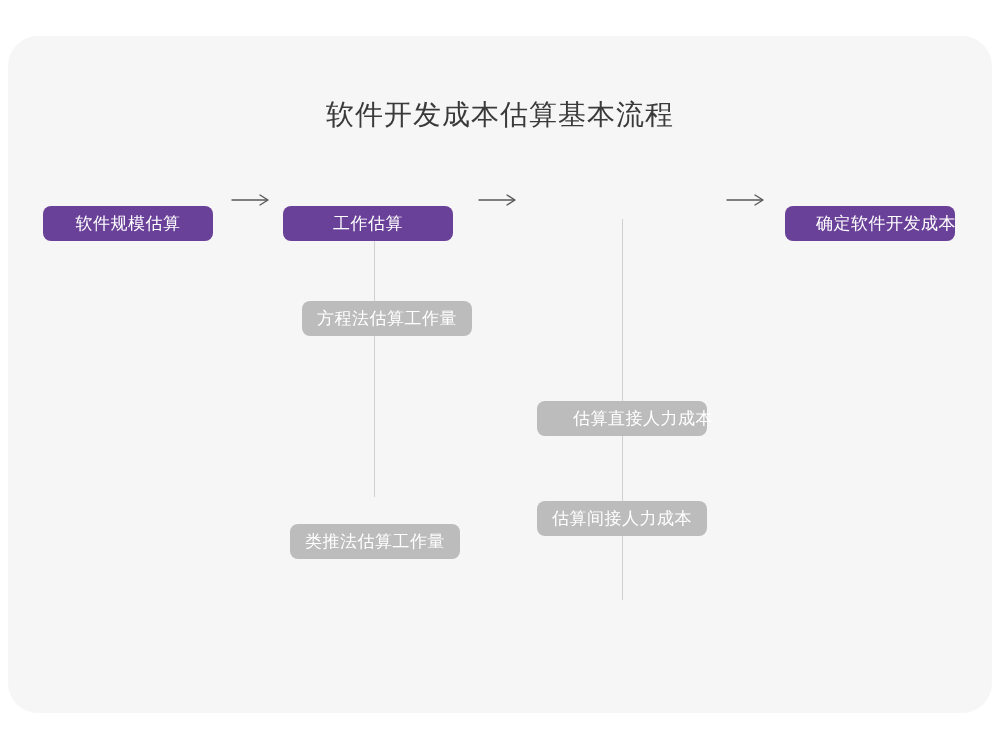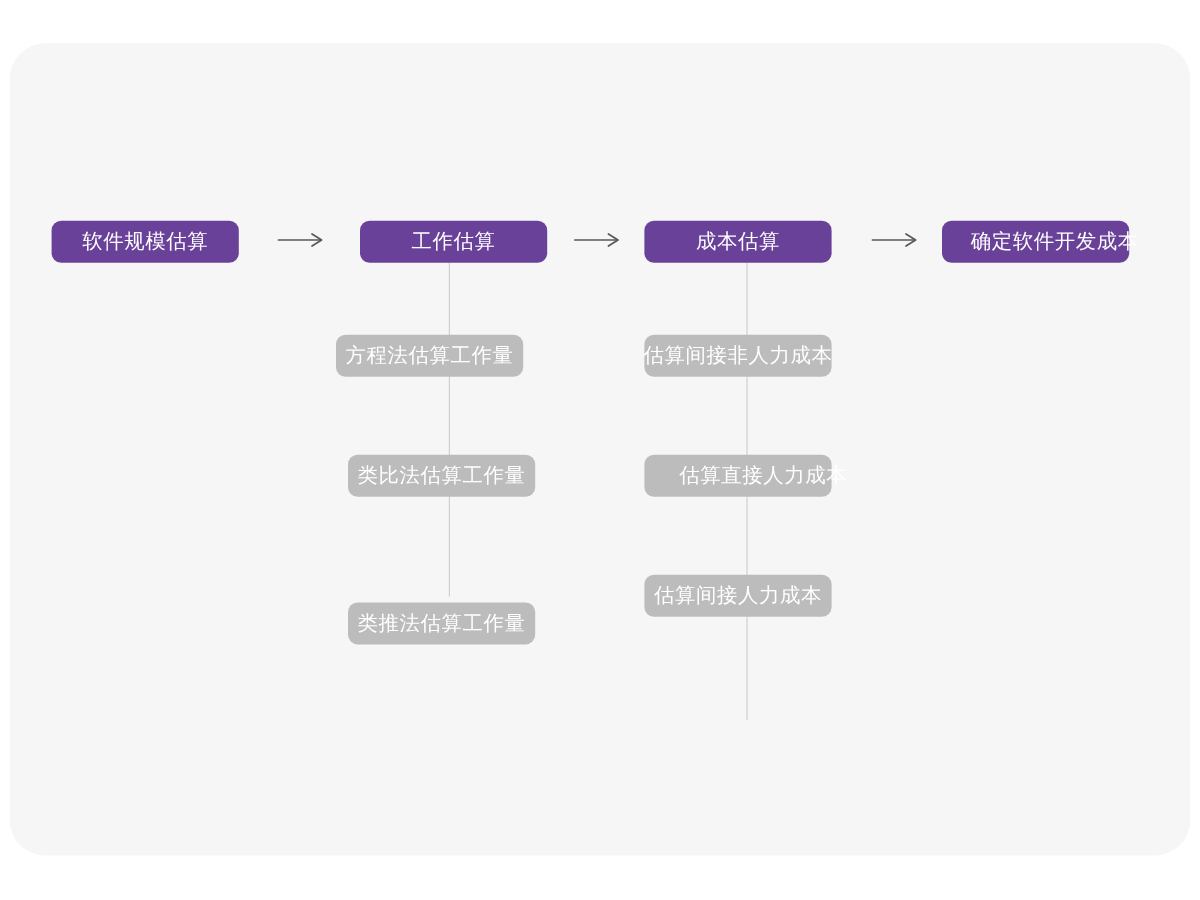--- a/index.html
+++ b/index.html
@@ -25,30 +25,31 @@
     position: absolute;
     left: 0; top: 96px;
     width: 100%;
     text-align: center;
     font-size: 28px;
     letter-spacing: 1px;
     color: #3a3a3a;
   }
   .node {
     position: absolute;
-    width: 156px; height: 35px;
+    width: 170px; height: 35px;
     border-radius: 8px;
     display: flex;
     align-items: center;
     justify-content: center;
     font-size: 17px;
     color: #ffffff;
     letter-spacing: 0.5px;
     white-space: nowrap;
     z-index: 2;
+    margin-top: 22px;
   }
   .stage-node { background: #6a4199; }
   .sub-node   { background: #bcbcbc; }
   .connector-v {
     position: absolute;
     width: 1px;
     background: #cfcfcf;
     z-index: 1;
   }
   .arrow {
@@ -58,74 +59,66 @@
   }
   .arrow svg { display: block; }
 </style>
 </head>
 <body>
 
 <div id="stage">
 
   <div class="canvas-card"></div>
 
+  <div class="diagram-title">软件开发成本估算基本流程</div>
 
   <div class="connector-v" style="left:374px; top:219px; height:278px;"></div>
   <div class="connector-v" style="left:622px; top:219px; height:381px;"></div>
 
   <div class="node stage-node" style="left:43px; top:184px;">
     <span>软件规模估算</span>
   </div>
 
   <div class="arrow" style="left:231px; top:193px;">
     <svg width="40" height="14" viewBox="0 0 40 14">
       <line x1="1" y1="7" x2="36" y2="7" stroke="#58585a" stroke-width="1.4" stroke-linecap="round"></line>
       <polyline points="29,2 37,7 29,12" fill="none" stroke="#58585a" stroke-width="1.4" stroke-linecap="round" stroke-linejoin="round"></polyline>
     </svg>
   </div>
 
-  <div class="node stage-node" style="left:300px; top:184px;">
+  <div class="node stage-node" style="left:283px; top:184px;">
     <span>工作估算</span>
   </div>
 
   <div class="arrow" style="left:478px; top:193px;">
     <svg width="40" height="14" viewBox="0 0 40 14">
       <line x1="1" y1="7" x2="36" y2="7" stroke="#58585a" stroke-width="1.4" stroke-linecap="round"></line>
       <polyline points="29,2 37,7 29,12" fill="none" stroke="#58585a" stroke-width="1.4" stroke-linecap="round" stroke-linejoin="round"></polyline>
     </svg>
   </div>
 
-  <div class="node stage-node" style="left:537px; top:184px;">
-    <span>成本估算</span>
-  </div>
 
   <div class="arrow" style="left:726px; top:193px;">
     <svg width="40" height="14" viewBox="0 0 40 14">
       <line x1="1" y1="7" x2="36" y2="7" stroke="#58585a" stroke-width="1.4" stroke-linecap="round"></line>
       <polyline points="29,2 37,7 29,12" fill="none" stroke="#58585a" stroke-width="1.4" stroke-linecap="round" stroke-linejoin="round"></polyline>
     </svg>
   </div>
 
   <div class="node stage-node" style="left:785px; top:184px;padding-left:32px;">
     <span>确定软件开发成本</span>
   </div>
 
-  <div class="node sub-node" style="left:280px; top:279px;">
+  <div class="node sub-node" style="left:302px; top:279px;">
     <span>方程法估算工作量</span>
-  </div>
-  <div class="node sub-node" style="left:290px; top:379px;">
-    <span>类比法估算工作量</span>
   </div>
   <div class="node sub-node" style="left:290px; top:502px;">
     <span>类推法估算工作量</span>
   </div>
 
-  <div class="node sub-node" style="left:537px; top:279px;">
-    <span>估算间接非人力成本</span>
-  </div>
   <div class="node sub-node" style="left:537px; top:379px;padding-left:42px;">
     <span>估算直接人力成本</span>
   </div>
   <div class="node sub-node" style="left:537px; top:479px;text-align:center;">
     <span>估算间接人力成本</span>
   </div>
 
 </div>
 
 </body></html>

